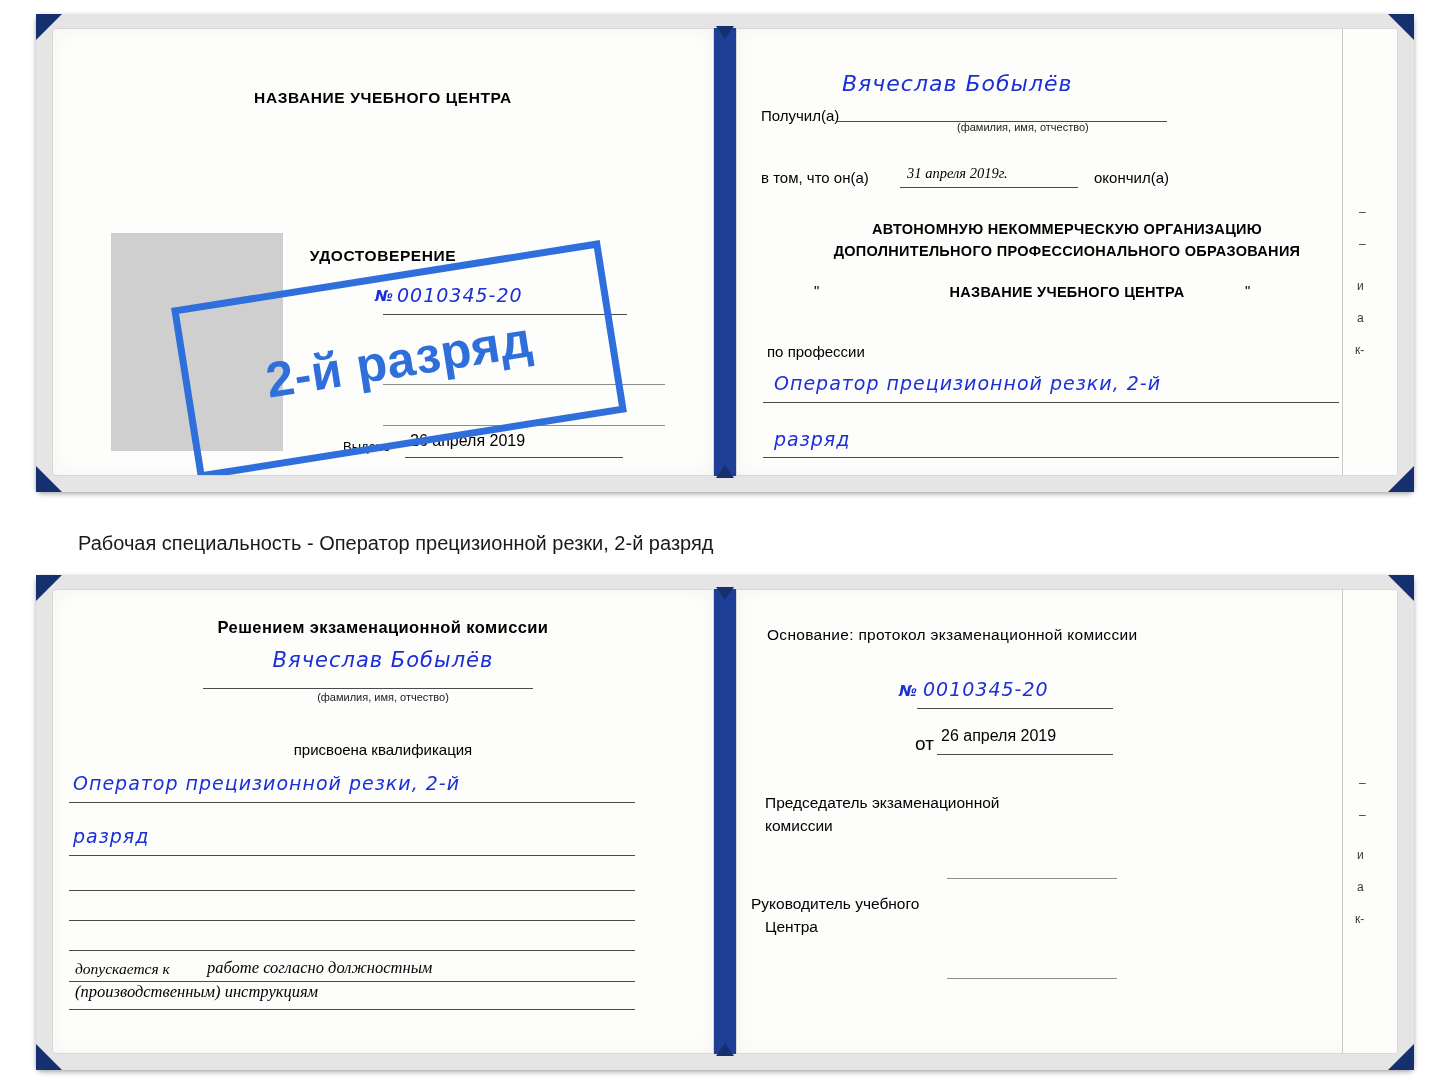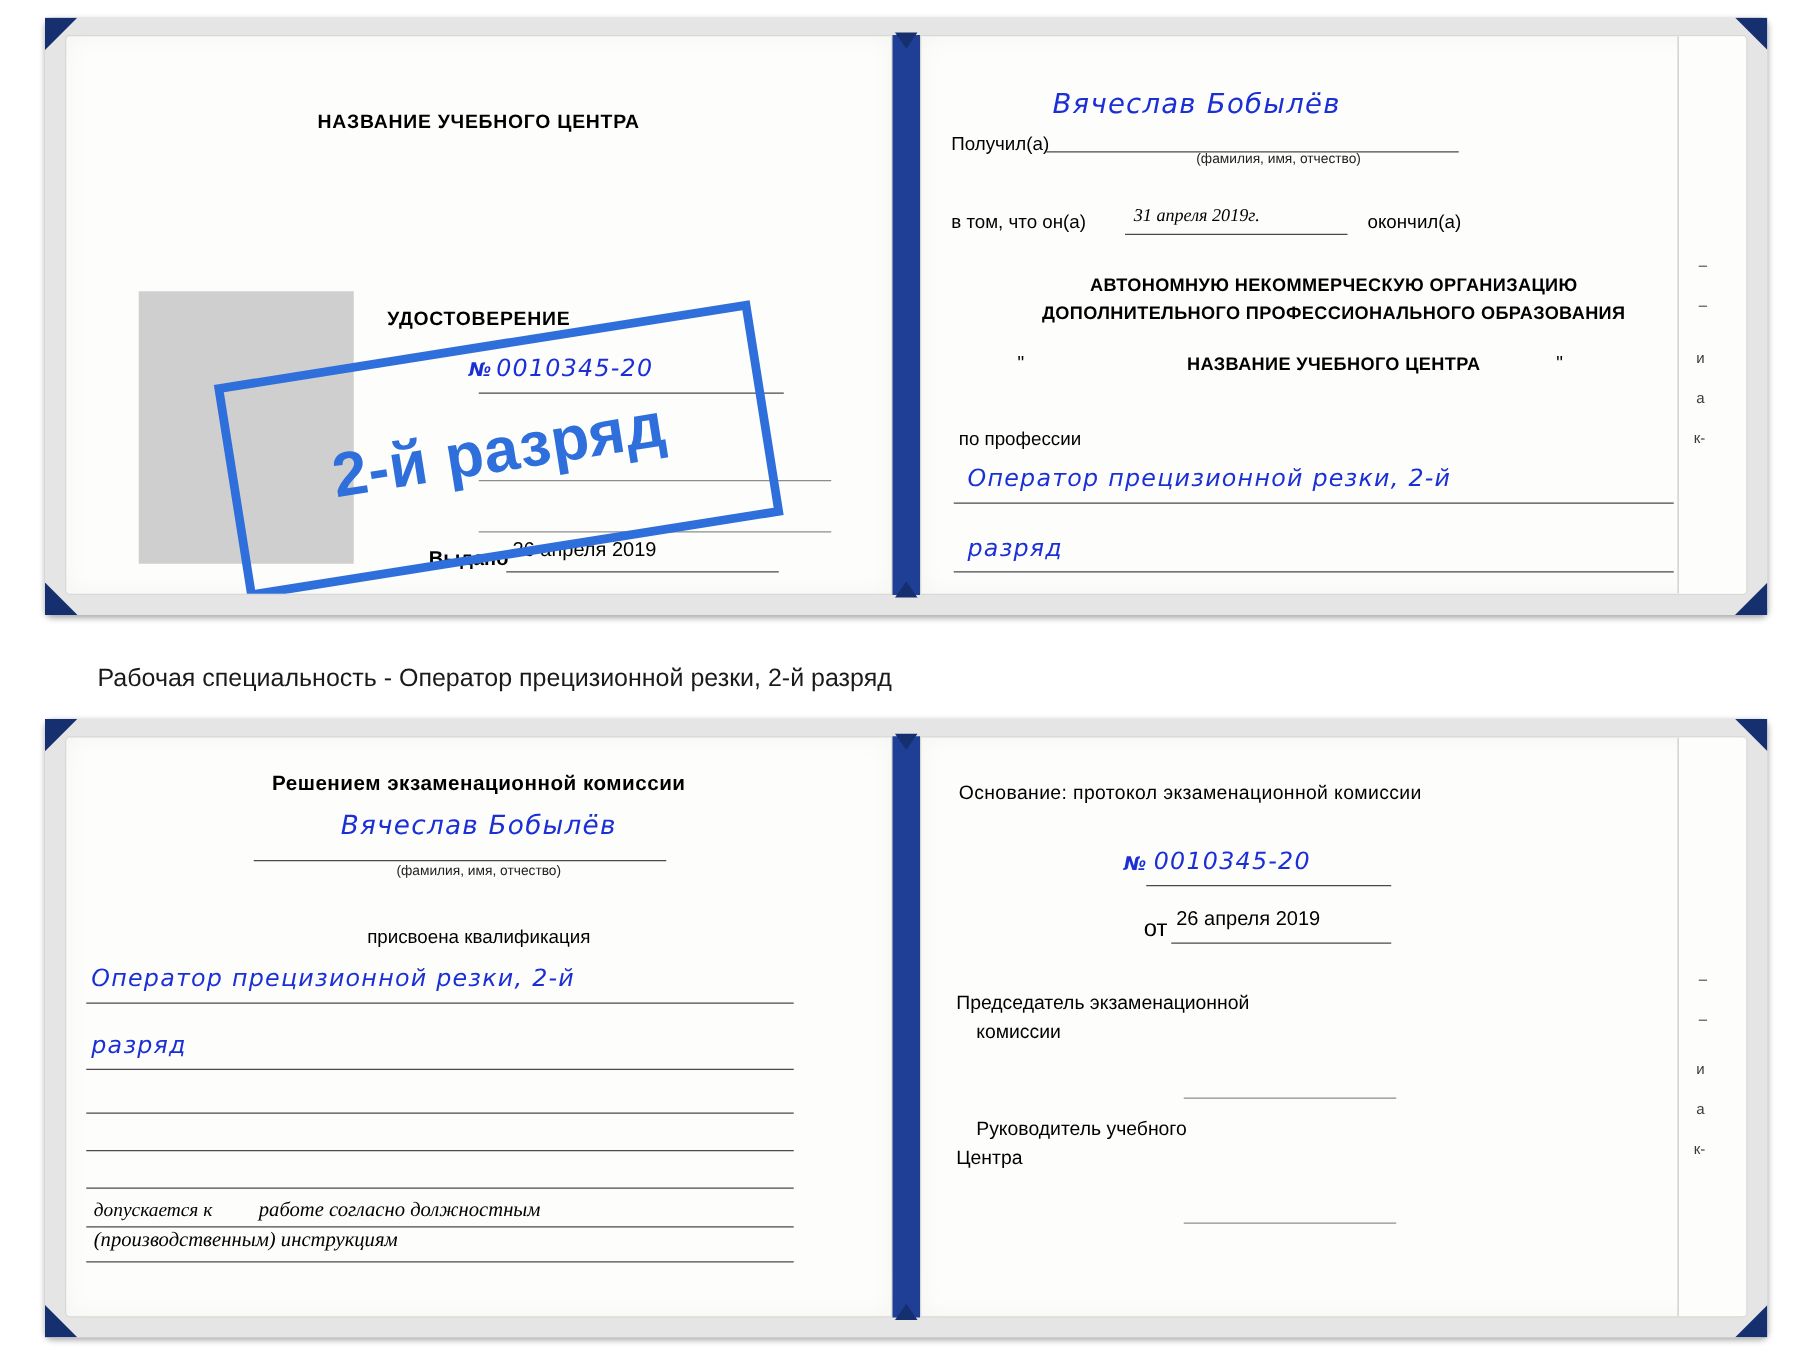--- a/index.html
+++ b/index.html
@@ -102,21 +102,21 @@
     height: 0;
   }
   .rule.light { border-bottom: 1px solid #8d8d8d; }
   .small { font-size: 11px; color: #222; }
 
   
   #tl-title { left: 0; right: 0; top: 60px; font-size: 15.5px; letter-spacing: 0.6px; }
   #tl-udost { left: 0; right: 0; top: 218px; font-size: 15.5px; letter-spacing: 0.6px; }
   #tl-num-sign { left: 322px; top: 258px; font-size: 15px; font-weight: bold; color: #1b2fd6; }
   #tl-num { left: 344px; top: 255px; font-size: 19px; }
-  #tl-vydano { left: 290px; top: 410px; font-size: 16px; font-weight: bold; }
+  #tl-vydano { left: 290px; top: 410px; font-size: 13px; font-weight: normal; }
   #tl-date { left: 357px; top: 403px; font-size: 16px; }
   #tl-mp { left: 112px; top: 443px; font-size: 14px; font-weight: bold; }
 
   .photo-box {
     position: absolute;
     left: 58px;
     top: 204px;
     width: 172px;
     height: 218px;
     background: #cfcfcf;
@@ -181,22 +181,22 @@
   #bl-dop-val1 { left: 154px; top: 368px; font-size: 16.5px; }
   #bl-dop-val2 { left: 22px; top: 392px; font-size: 16.5px; }
 
   
   #br-osn { left: 30px; top: 36px; font-size: 15.5px; letter-spacing: 0.3px; }
   #br-num-sign { left: 162px; top: 92px; font-size: 15px; font-weight: bold; color: #1b2fd6; }
   #br-num { left: 186px; top: 88px; font-size: 19px; }
   #br-ot { left: 178px; top: 143px; font-size: 19px; }
   #br-date { left: 204px; top: 137px; font-size: 16px; }
   #br-pred1 { left: 28px; top: 204px; font-size: 15.5px; }
-  #br-pred2 { left: 28px; top: 227px; font-size: 15.5px; margin-left: 16px; }
-  #br-ruk1 { left: 44px; top: 305px; font-size: 15.5px; }
+  #br-pred2 { left: 28px; top: 227px; font-size: 15.5px; }
+  #br-ruk1 { left: 14px; top: 305px; font-size: 15.5px; }
   #br-ruk2 { left: 28px; top: 328px; font-size: 15.5px; }
 
   
   #caption {
     position: absolute;
     left: 78px;
     top: 532px;
     font-size: 20px;
     color: #1a1a1a;
   }

